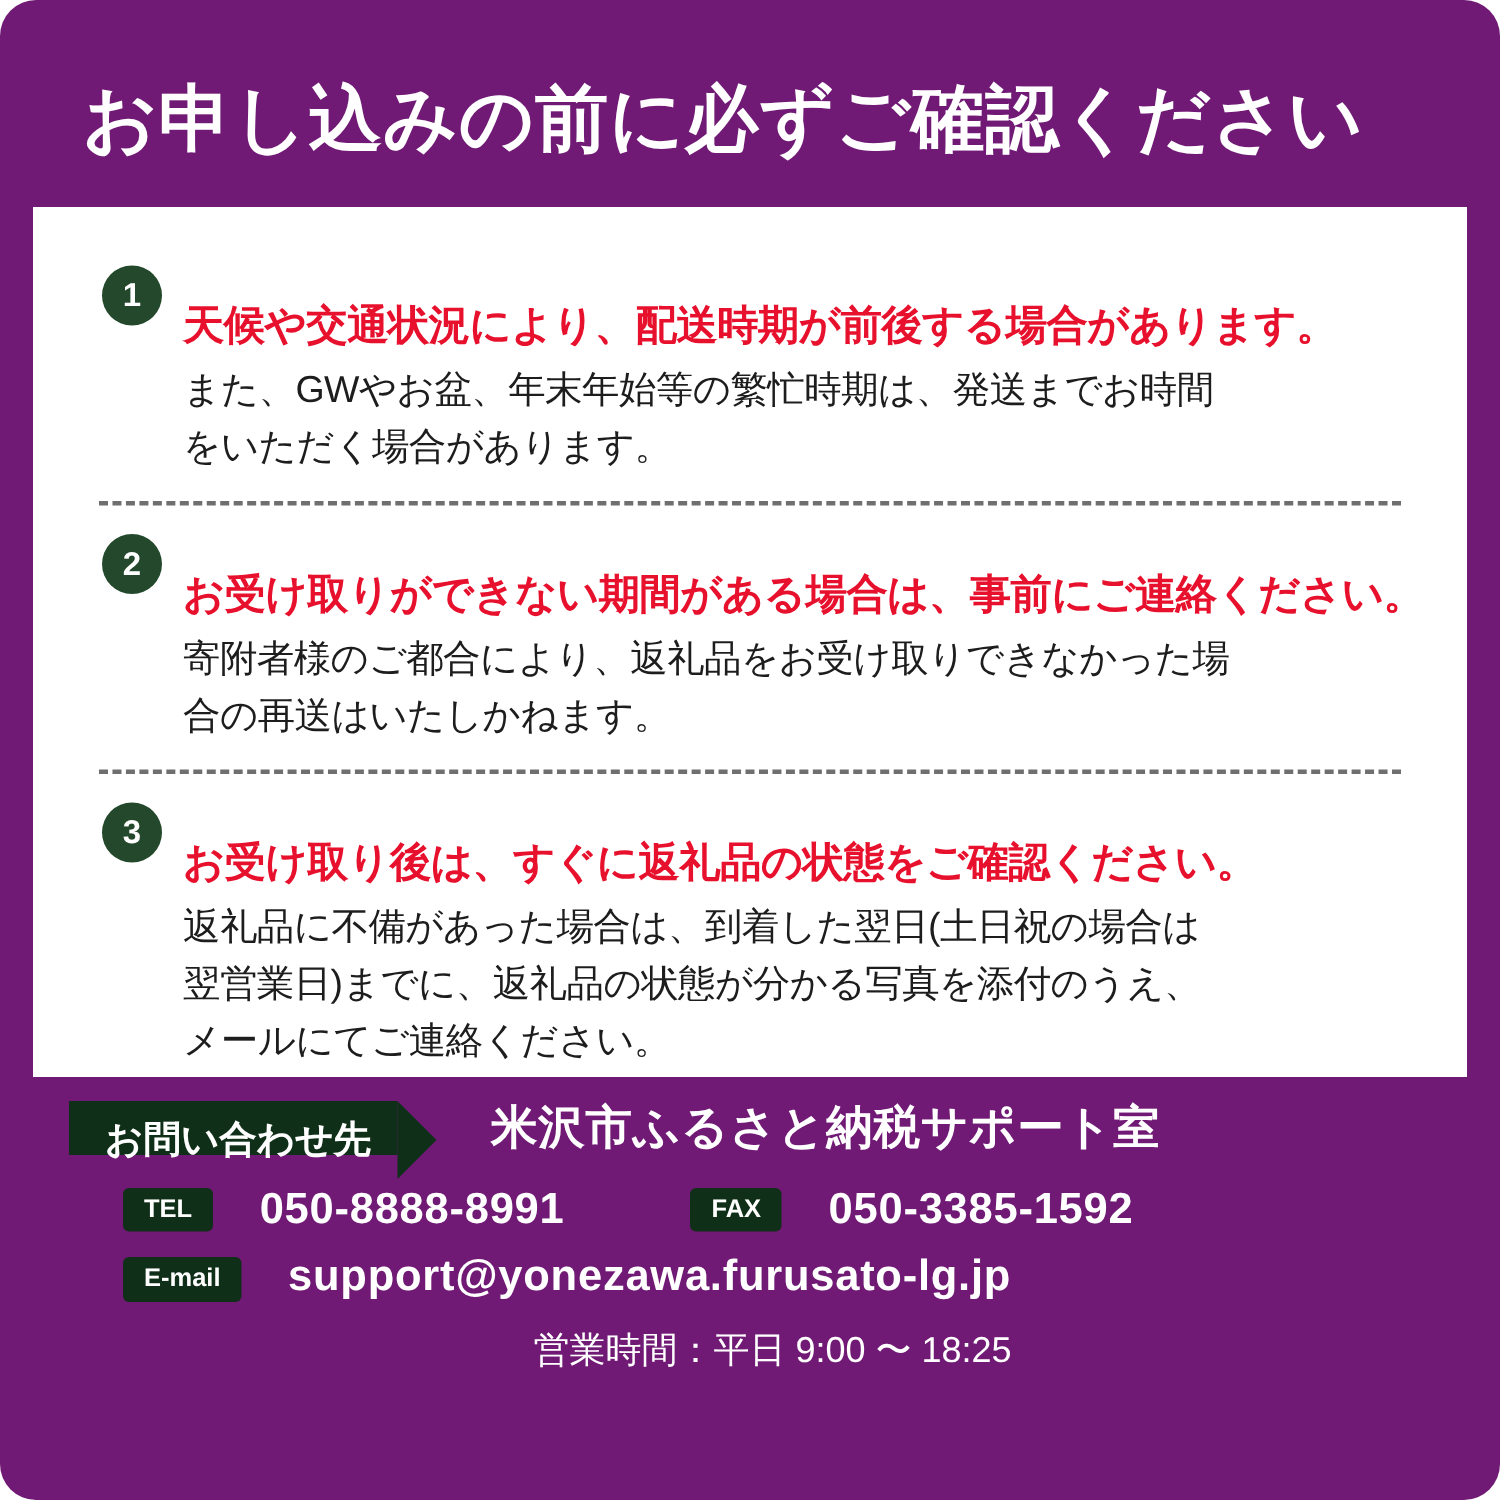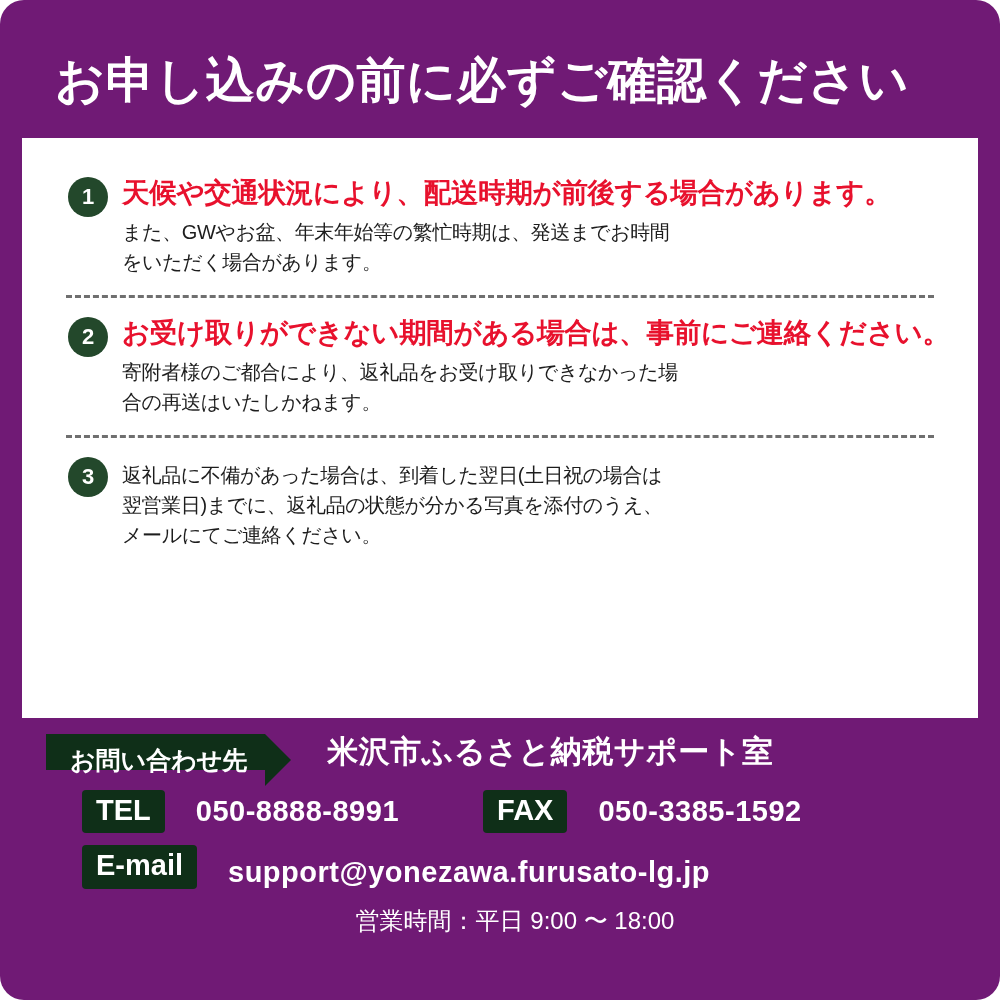--- a/index.html
+++ b/index.html
@@ -51,32 +51,32 @@
     background: #23482b;
     color: #ffffff;
     font-size: 22px;
     font-weight: bold;
     display: flex;
     align-items: center;
     justify-content: center;
     margin-top: 3px;
     margin-right: 14px;
   }
-  .item-body { flex: 1 1 auto; }
+  .item-body { flex: 1 1 auto; margin-top: 24px; }
   .item-head {
     color: #e8112d;
     font-size: 27.5px;
     font-weight: bold;
     line-height: 1.35;
     letter-spacing: -0.3px;
     white-space: nowrap;
   }
   .item-text {
     color: #1d1d1d;
-    font-size: 20px;
+    font-size: 25px;
     line-height: 1.52;
     letter-spacing: -0.4px;
     margin-top: 6px;
   }
   .divider {
     height: 0;
     border-top: 3px dashed #6f6f6f;
     margin: 17px 2px 16px 2px;
   }
   
@@ -121,21 +121,21 @@
   .contact-rows {
     padding: 12px 0 0 60px;
   }
   .row1 {
     display: flex;
     align-items: center;
   }
   .tag {
     background: #0f2f18;
     color: #ffffff;
-    font-size: 29px;
+    font-size: 17px;
     font-weight: bold;
     padding: 4px 14px 6px 14px;
     border-radius: 4px;
     display: inline-block;
     line-height: 1.15;
   }
   .val {
     font-size: 29px;
     font-weight: bold;
     color: #ffffff;
@@ -185,20 +185,21 @@
         <div class="item-text" style="white-space: pre-line;">寄附者様のご都合により、返礼品をお受け取りできなかった場
 合の再送はいたしかねます。</div>
       </div>
     </div>
 
     <div class="divider"></div>
 
     <div class="item">
       <div class="num-badge">3</div>
       <div class="item-body">
+        <div class="item-head">お受け取り後は、すぐに返礼品の状態をご確認ください。</div>
         <div class="item-text" style="white-space: pre-line;">返礼品に不備があった場合は、到着した翌日(土日祝の場合は
 翌営業日)までに、返礼品の状態が分かる写真を添付のうえ、
 メールにてご連絡ください。</div>
       </div>
     </div>
 
   </div>
 
   <div class="contact">
     <div class="contact-header">
@@ -211,17 +212,17 @@
         <span class="tag">TEL</span>
         <span class="val">050-8888-8991</span>
         <span class="gap"></span>
         <span class="tag">FAX</span>
         <span class="val">050-3385-1592</span>
       </div>
       <div class="row2">
         <span class="tag">E-mail</span>
         <span class="val">support@yonezawa.furusato-lg.jp</span>
       </div>
-      <div class="hours">営業時間：平日 9:00 〜 18:00</div>
+      <div class="hours">営業時間：平日 9:00 〜 18:25</div>
     </div>
   </div>
 
 </div>
 
 </body></html>

